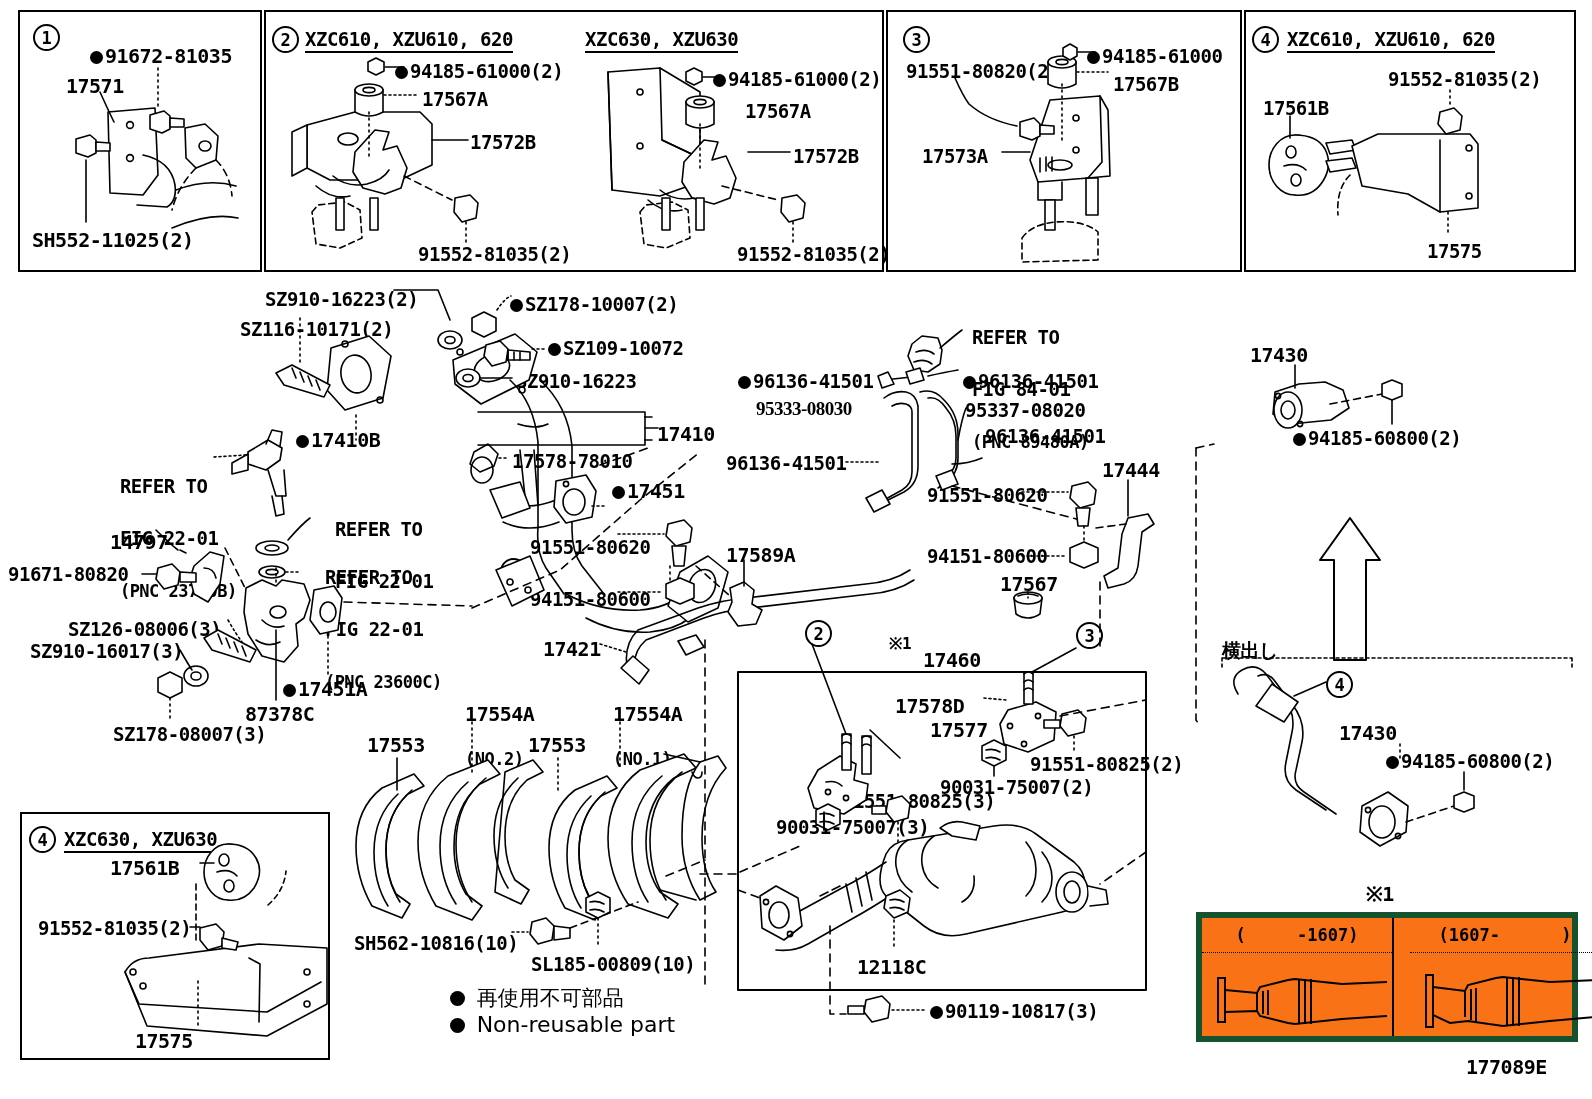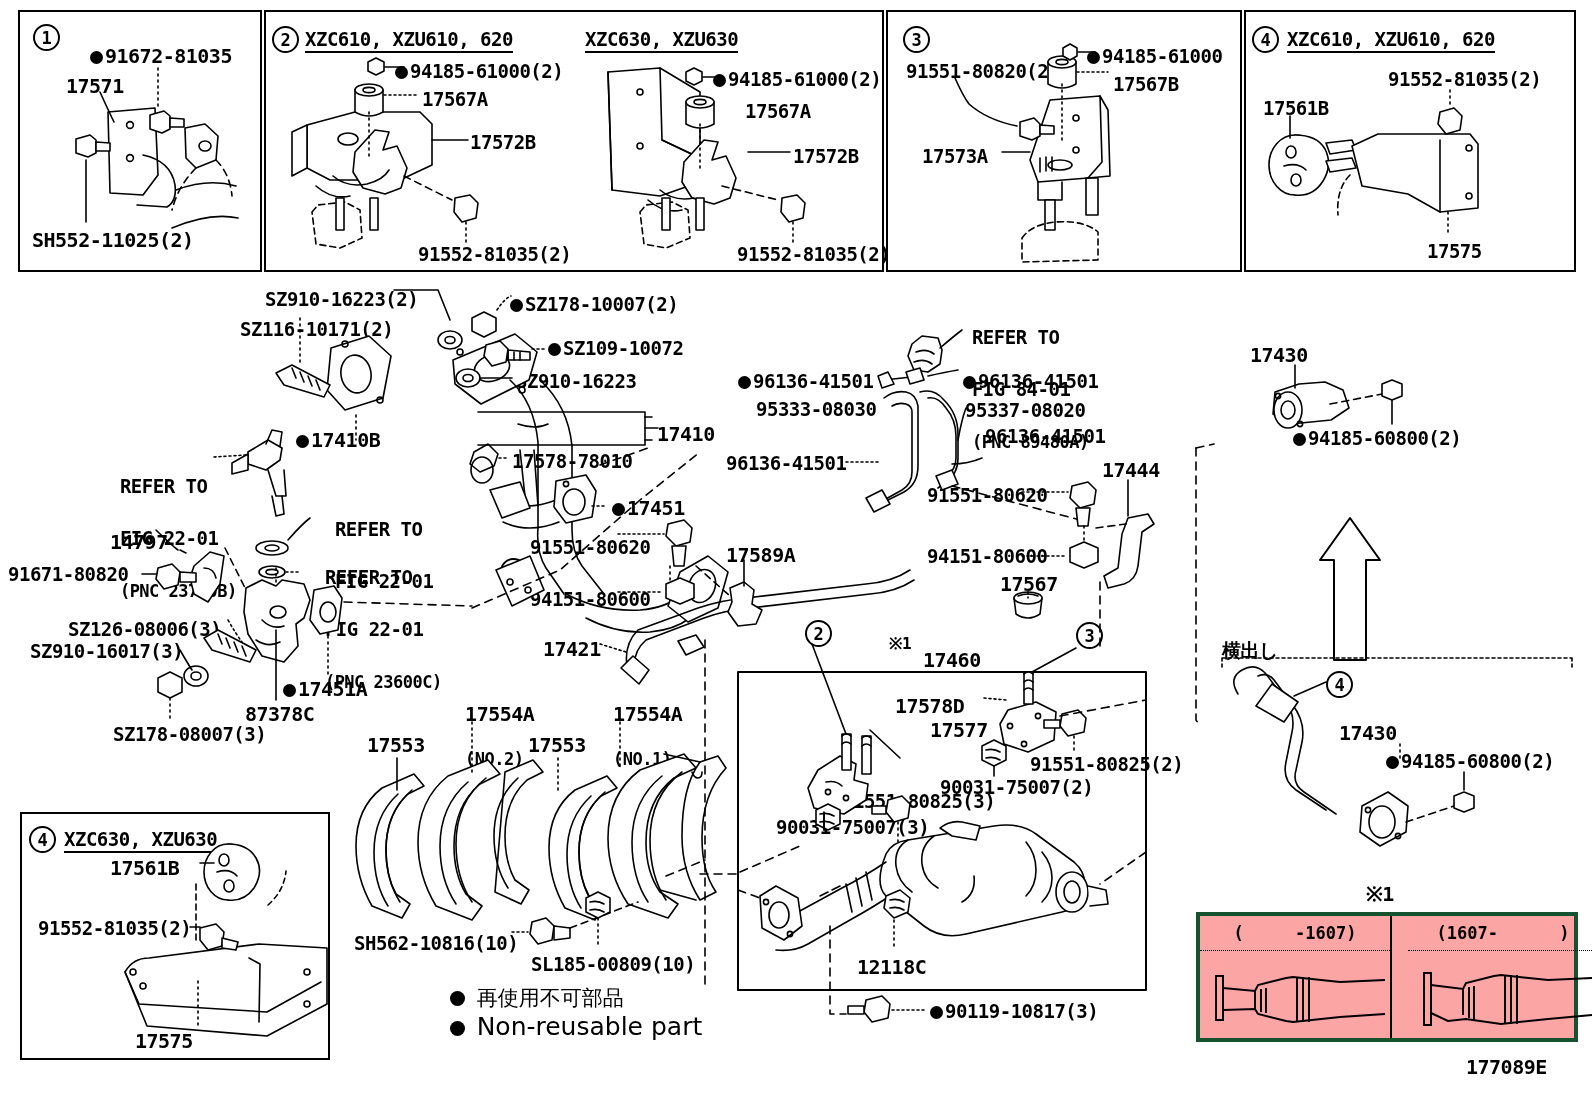--- a/index.html
+++ b/index.html
@@ -11,28 +11,28 @@
   .s17{font-size:17px;}
   .s16{font-size:16px;}
   .dot{display:inline-block;width:13px;height:13px;border-radius:50%;
        background:#000;vertical-align:-1px;margin-right:2px;}
   .panel{position:absolute;border:2px solid #000;box-sizing:border-box;background:#fff;}
   .circnum{position:absolute;width:27px;height:27px;border:2px solid #000;border-radius:50%;
      font-size:17px;font-weight:bold;display:flex;align-items:center;justify-content:center;
      box-sizing:border-box;background:#fff;}
   .uline{border-bottom:2px solid #000;padding-bottom:1px;}
   svg.ov{position:absolute;left:0;top:0;width:1592px;height:1099px;pointer-events:none;}
-  .tbl{position:absolute;border:4px solid #14532d;box-sizing:border-box;display:flex;background:#fca5a5;}
+  .tbl{position:absolute;border:6px solid #14532d;box-sizing:border-box;display:flex;background:#f97316;}
   .tbl .cell{flex:1;box-sizing:border-box;position:relative;}
   .tbl .cell+.cell{border-left:2px solid #000;padding-left:16px;}
   .tbl .hd{height:34px;border-bottom:1px dotted #000;display:flex;align-items:center;
      justify-content:center;font-size:17px;font-weight:bold;white-space:pre;}
   .jp{font-family:"DejaVu Sans","Liberation Sans",sans-serif;}
   .legjp{font-family:Liberation Mono, monospace;font-size:21px;font-weight:normal;}
-  .legen{font-family:"DejaVu Sans","Liberation Sans",sans-serif;font-size:25px;font-weight:normal;}
+  .legen{font-family:"DejaVu Sans","Liberation Sans",sans-serif;font-size:22px;font-weight:normal;}
 </style>
 </head>
 <body>
 
 <div class="panel" style="left:18px;top:10px;width:244px;height:262px;"></div>
 <div class="circnum" style="left:33px;top:24px;">1</div>
 <div class="lbl s20" style="left:90px;top:44px;"><span class="dot"></span><span>91672-81035</span></div>
 <div class="lbl s20" style="left:66px;top:74px;">17571</div>
 <div class="lbl s20" style="left:32px;top:228px;">SH552-11025(2)</div>
 
@@ -71,21 +71,21 @@
 <div class="lbl s20" style="left:135px;top:1029px;">17575</div>
 
 <div class="lbl s19" style="left:265px;top:288px;">SZ910-16223(2)</div>
 <div class="lbl s19" style="left:240px;top:318px;">SZ116-10171(2)</div>
 <div class="lbl s19" style="left:510px;top:293px;"><span class="dot"></span><span>SZ178-10007(2)</span></div>
 <div class="lbl s19" style="left:548px;top:337px;"><span class="dot"></span><span>SZ109-10072</span></div>
 <div class="lbl s19" style="left:516px;top:370px;">SZ910-16223</div>
 <div class="lbl s20" style="left:296px;top:428px;"><span class="dot"></span><span>17410B</span></div>
 <div class="lbl s20" style="left:657px;top:422px;">17410</div>
 <div class="lbl s19" style="left:512px;top:450px;">17578-78010</div>
-<div class="lbl s20" style="left:612px;top:496px;"><span class="dot"></span><span>17451</span></div>
+<div class="lbl s20" style="left:612px;top:479px;"><span class="dot"></span><span>17451</span></div>
 
 <div class="lbl s19" style="left:98px;top:447px;line-height:26px;">
   <span>REFER TO</span><br>
   <span>FIG 22-01</span><br>
   <span class="s17">(PNC 23710B)</span>
 </div>
 <div class="lbl s19" style="left:313px;top:490px;line-height:26px;">
   <span>REFER TO</span><br>
   <span>FIG 22-01</span>
 </div>
@@ -108,21 +108,21 @@
 <div class="lbl s20" style="left:726px;top:543px;">17589A</div>
 <div class="lbl s20" style="left:543px;top:637px;">17421</div>
 
 <div class="lbl s19" style="left:950px;top:298px;line-height:26px;">
   <span>REFER TO</span><br>
   <span>FIG 84-01</span><br>
   <span class="s17">(PNC 89480A)</span>
 </div>
 <div class="lbl s19" style="left:738px;top:370px;"><span class="dot"></span><span>96136-41501</span></div>
 <div class="lbl s19" style="left:963px;top:370px;"><span class="dot"></span><span>96136-41501</span></div>
-<div class="lbl s19" style="left:756px;top:398px;">95333-08030</div>
+<div class="lbl s19" style="left:756px;top:398px;font-family:Liberation Serif, serif;">95333-08030</div>
 <div class="lbl s19" style="left:965px;top:399px;">95337-08020</div>
 <div class="lbl s19" style="left:985px;top:425px;">96136-41501</div>
 <div class="lbl s19" style="left:726px;top:452px;">96136-41501</div>
 <div class="lbl s19" style="left:927px;top:484px;">91551-80620</div>
 <div class="lbl s19" style="left:927px;top:545px;">94151-80600</div>
 <div class="lbl s20" style="left:1102px;top:458px;">17444</div>
 <div class="lbl s20" style="left:1000px;top:572px;">17567</div>
 <div class="lbl s16" style="left:889px;top:632px;">※1</div>
 <div class="lbl s20" style="left:923px;top:648px;">17460</div>
 

